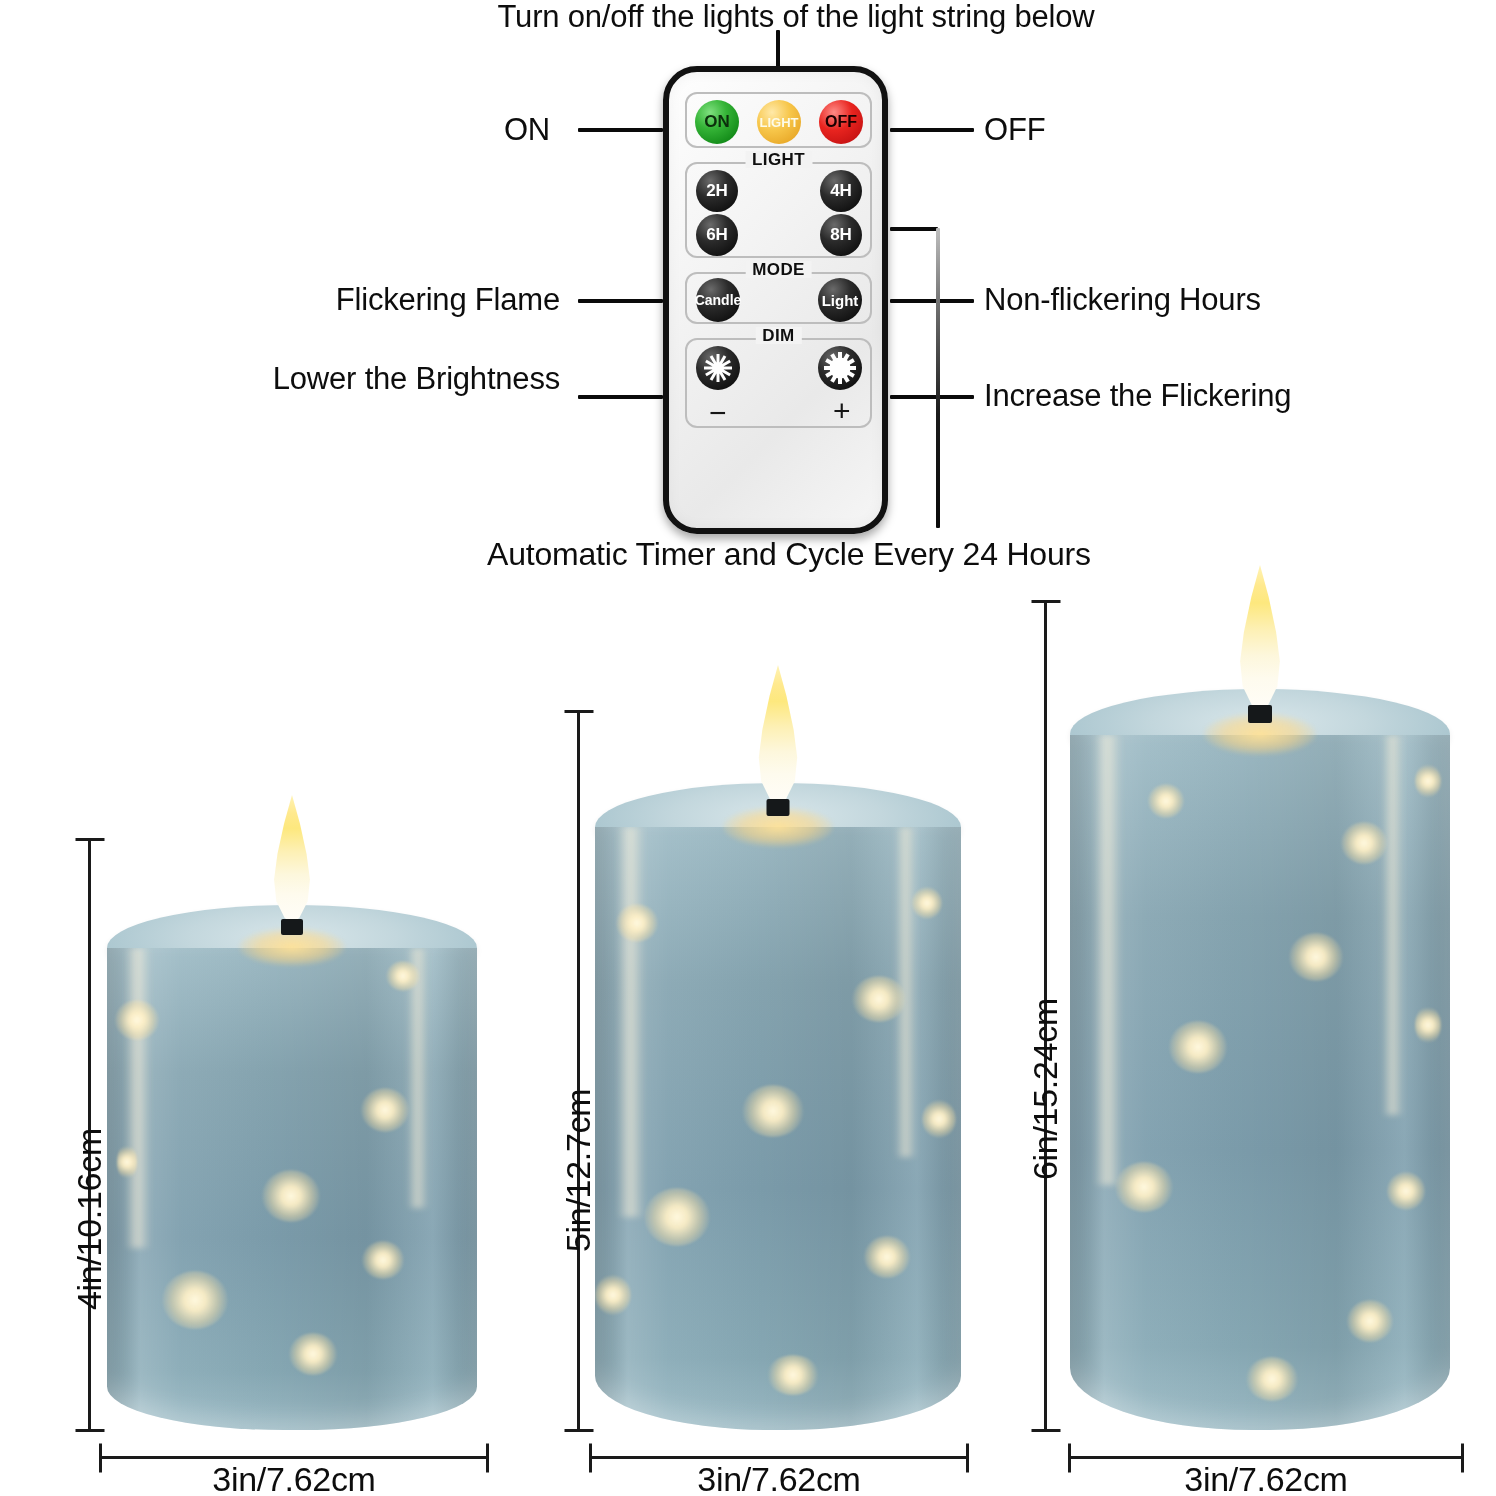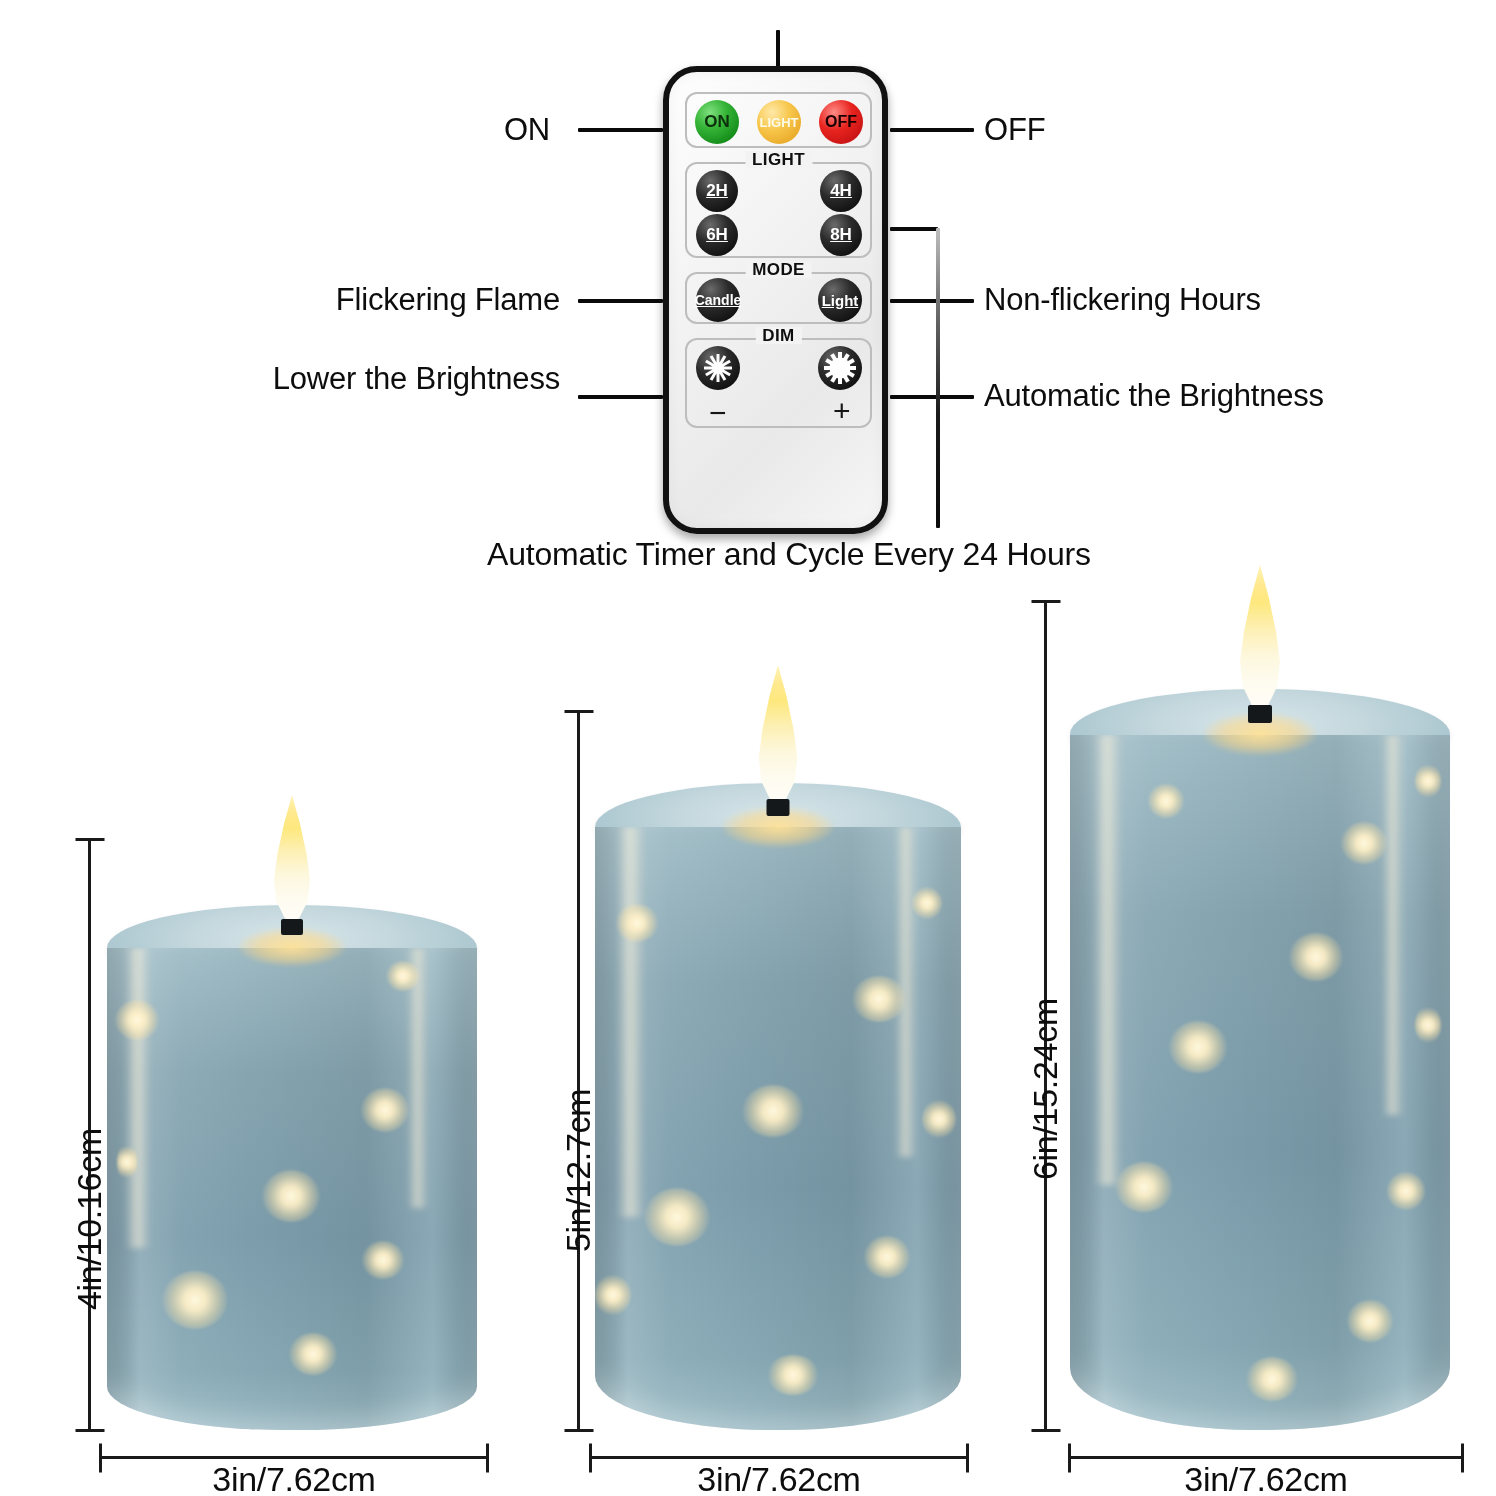--- a/index.html
+++ b/index.html
@@ -75,21 +75,20 @@
     background:radial-gradient(circle at 34% 28%, #ffe9a8 0%, #f7c64a 42%, #e8a828 82%, #d29419 100%);
     color:#fdfbe8;
   }
   .btn-off{
     background:radial-gradient(circle at 34% 28%, #ff8b86 0%, #e8241f 42%, #c41212 84%, #a00d0d 100%);
     color:#1b0000;
   }
   .btn-black{
     background:radial-gradient(circle at 34% 26%, #6a6a6a 0%, #2b2b2b 40%, #121212 78%, #050505 100%);
     color:#ffffff;
-    text-decoration:underline;
   }
   .pm{
     position:absolute;
     font-size:30px;
     font-weight:400;
     color:#161616;
     line-height:1;
   }
 
   
@@ -195,20 +194,21 @@
     white-space:nowrap;
     text-align:center;
     letter-spacing:-0.3px;
   }
 </style>
 </head>
 <body>
 
 <div class="stage">
 
+  <div class="anno" style="left:496px;top:0px;width:600px;text-align:center;">Turn on/off the lights of the light string below</div>
   <div class="lead-v" style="left:776px;top:30px;height:40px;"></div>
 
   <div class="remote">
 
     <div class="panel" style="left:16px;top:20px;width:187px;height:56px;">
       <div class="btn btn-on" style="left:8px;top:6px;width:44px;height:44px;font-size:17px;">ON</div>
       <div class="btn btn-light-top" style="left:70px;top:6px;width:44px;height:44px;font-size:13px;">LIGHT</div>
       <div class="btn btn-off" style="left:132px;top:6px;width:44px;height:44px;font-size:16px;">OFF</div>
     </div>
 
@@ -266,21 +266,21 @@
 
   <div class="anno right-align" style="left:210px;top:362px;width:350px;">Lower the Brightness</div>
   <div class="lead-h" style="left:578px;top:395px;width:85px;"></div>
 
   <div class="anno" style="left:984px;top:113px;">OFF</div>
   <div class="lead-h" style="left:890px;top:128px;width:84px;"></div>
 
   <div class="anno" style="left:984px;top:283px;">Non-flickering Hours</div>
   <div class="lead-h" style="left:890px;top:299px;width:84px;"></div>
 
-  <div class="anno" style="left:984px;top:379px;">Automatic the Brightness</div>
+  <div class="anno" style="left:984px;top:379px;">Increase the Flickering</div>
   <div class="lead-h" style="left:890px;top:395px;width:84px;"></div>
 
   <div class="lead-h" style="left:890px;top:227px;width:48px;"></div>
   <div class="lead-v fade" style="left:936px;top:228px;height:300px;"></div>
 
   <div class="anno" style="left:487px;top:537px;width:580px;text-align:right;font-size:32px;">Automatic Timer and Cycle Every 24 Hours</div>
 
   <div class="candle" style="left:107px;top:795px;width:370px;height:635px;">
 
     <div class="flame" style="top:0px;width:56px;height:128px;"></div>

